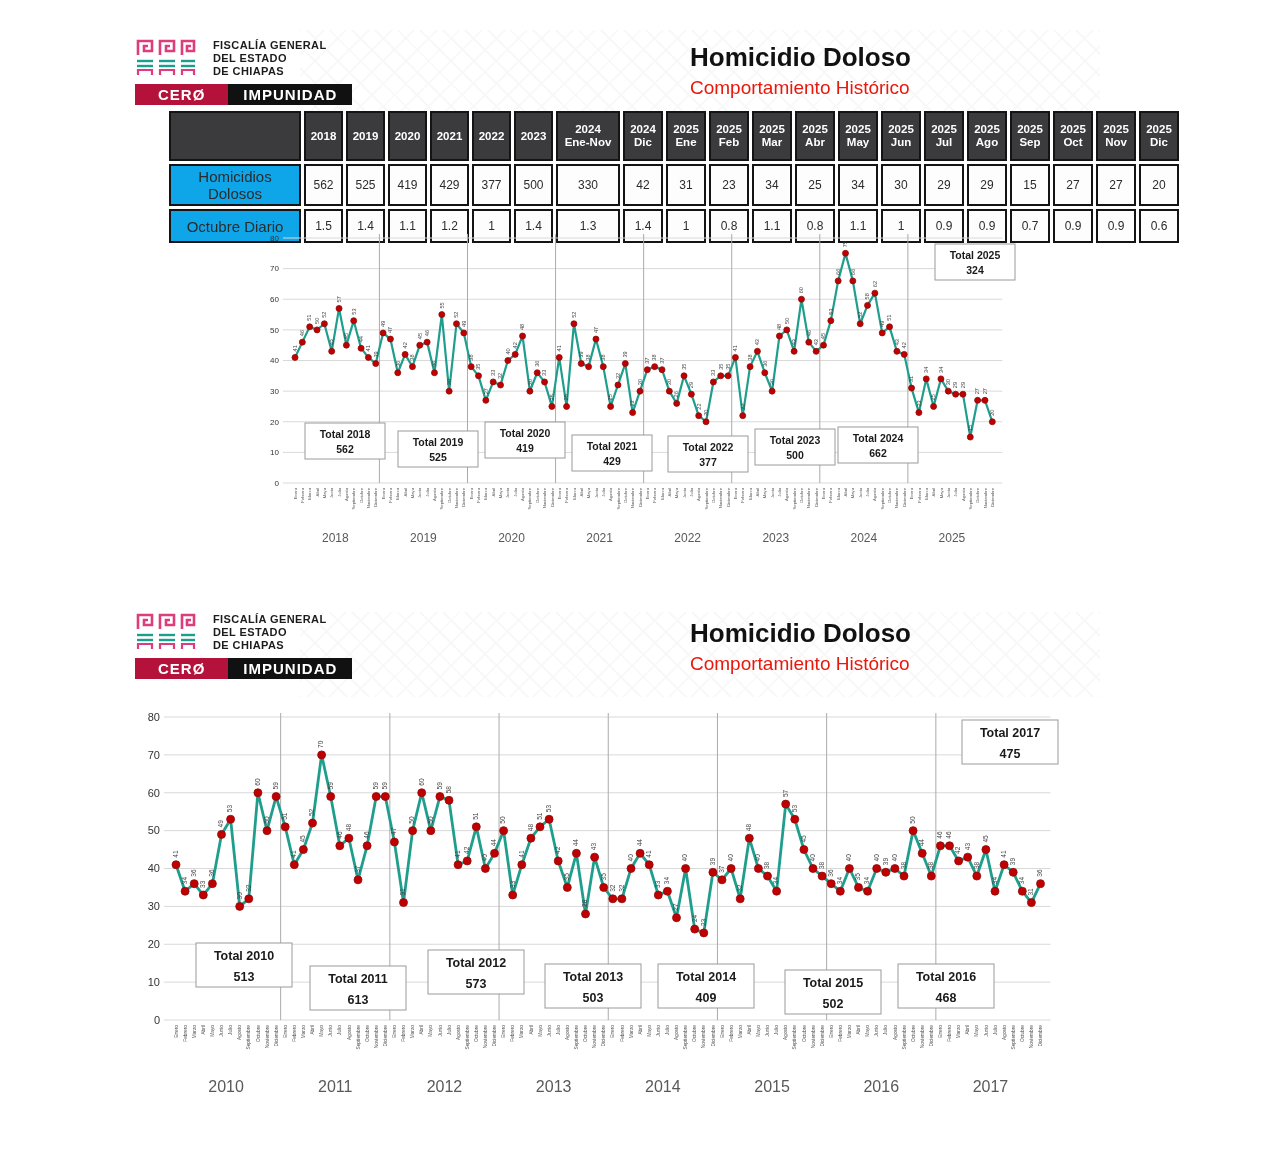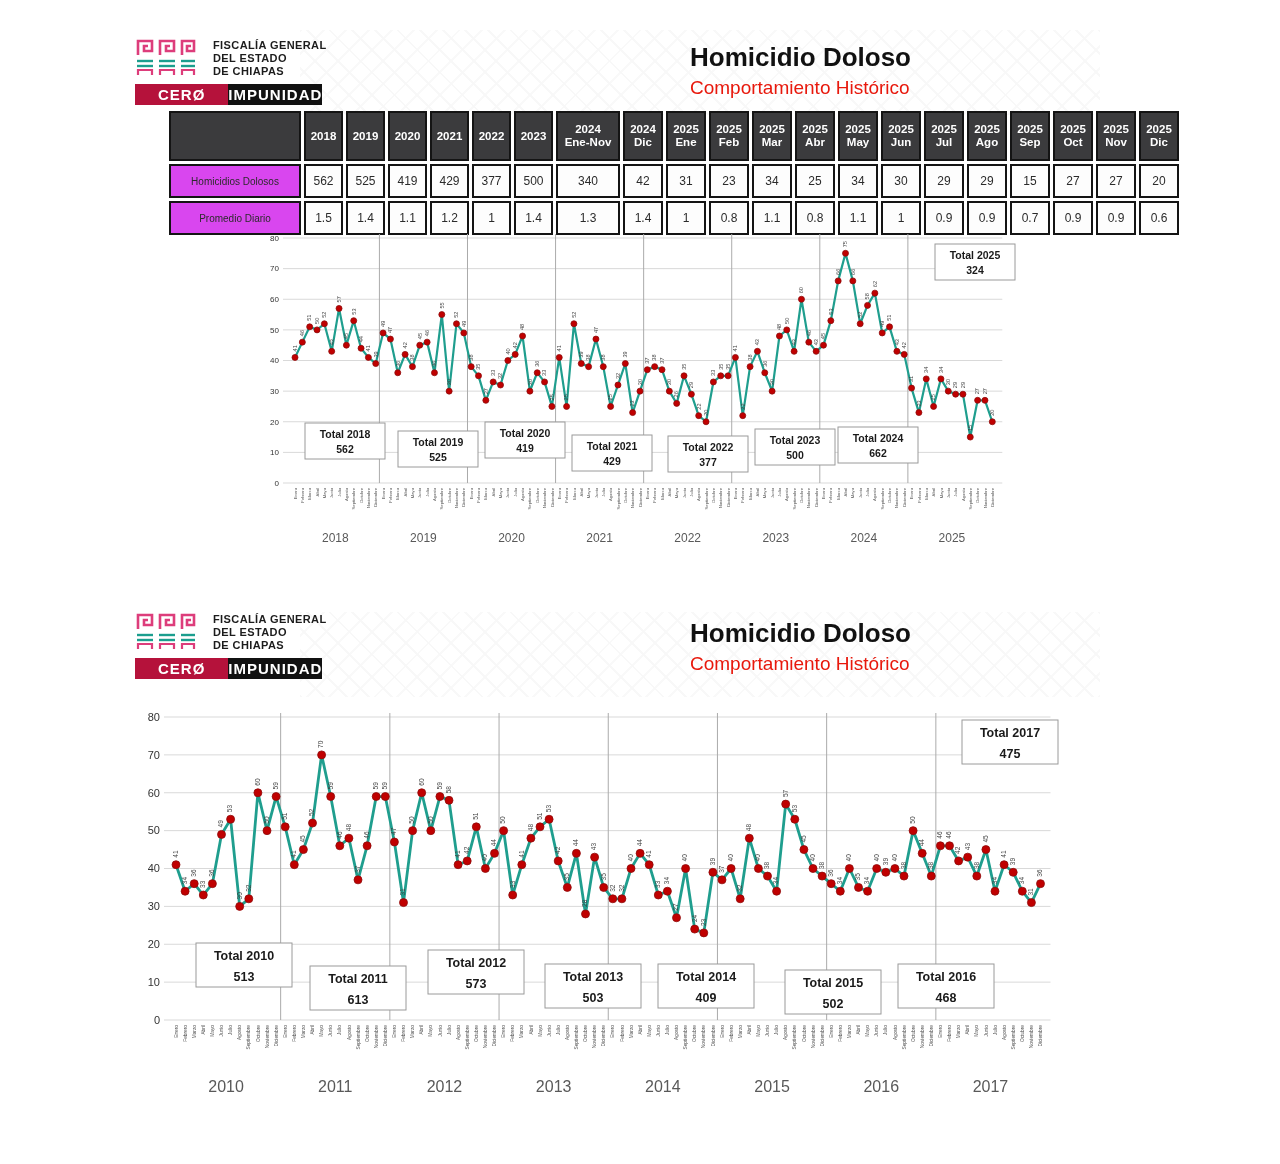--- a/index.html
+++ b/index.html
@@ -6,31 +6,31 @@
   #page{position:relative;width:1280px;height:1164px;background:#ffffff;overflow:hidden;
         font-family:"Liberation Sans",sans-serif;}
   .wm{position:absolute;opacity:.45;pointer-events:none;
       background:
        repeating-linear-gradient(45deg,#f0f0f0 0 2px,transparent 2px 16px),
        repeating-linear-gradient(-45deg,#f2f2f2 0 2px,transparent 2px 16px);}
   .logoblock{position:absolute;width:230px;}
   .agency{font-size:11px;font-weight:bold;color:#1c1c1c;line-height:13px;letter-spacing:.4px;padding-left:8px;}
   .badge{margin-top:6px;font-weight:bold;font-size:15px;letter-spacing:1px;display:inline-block;}
   .badge .cero{background:#b5123b;color:#fff;padding:2px 23px;display:inline-block;}
-  .badge .imp{background:#111;color:#fff;padding:2px 0;display:inline-block;}
+  .badge .imp{background:#111;color:#fff;padding:2px 15px;display:inline-block;}
   .titleblock{position:absolute;width:420px;text-align:left;}
   .title{font-size:26px;font-weight:bold;color:#111;}
   .subtitle{font-size:19px;font-weight:normal;margin-top:4px;}
   table.datatable{position:absolute;left:166px;top:108px;border-collapse:separate;border-spacing:3px;
       table-layout:fixed;}
   table.datatable td{border:2px solid #141414;text-align:center;vertical-align:middle;
       font-size:12px;color:#2b2b2b;background:#fdfdfd;padding:2px 0;}
   table.datatable tr.hd td{background:#3b3b3d;color:#fff;font-weight:bold;font-size:11.5px;
       line-height:13px;height:42px;}
-  table.datatable td.rowlabel{font-size:10px;background:#d946ef;}
+  table.datatable td.rowlabel{font-size:15px;background:#0ea5e9;}
   table.datatable tr.vals td{height:26px;}
   .chartbox{position:absolute;}
   svg text{font-family:"Liberation Sans",sans-serif;}
 </style>
 </head>
 <body>
 
 <div id="page">
 
   <div class="wm" style="left:300px;top:30px;width:800px;height:85px;"></div>
@@ -100,37 +100,37 @@
           <td style="width: 36px;">2025<br>Dic</td>
         </tr>
         <tr class="vals">
           <td class="rowlabel">Homicidios Dolosos</td>
           <td>562</td>
           <td>525</td>
           <td>419</td>
           <td>429</td>
           <td>377</td>
           <td>500</td>
-          <td>340</td>
+          <td>330</td>
           <td>42</td>
           <td>31</td>
           <td>23</td>
           <td>34</td>
           <td>25</td>
           <td>34</td>
           <td>30</td>
           <td>29</td>
           <td>29</td>
           <td>15</td>
           <td>27</td>
           <td>27</td>
           <td>20</td>
         </tr>
         <tr class="vals">
-          <td class="rowlabel">Promedio Diario</td>
+          <td class="rowlabel">Octubre Diario</td>
           <td>1.5</td>
           <td>1.4</td>
           <td>1.1</td>
           <td>1.2</td>
           <td>1</td>
           <td>1.4</td>
           <td>1.3</td>
           <td>1.4</td>
           <td>1</td>
           <td>0.8</td>

